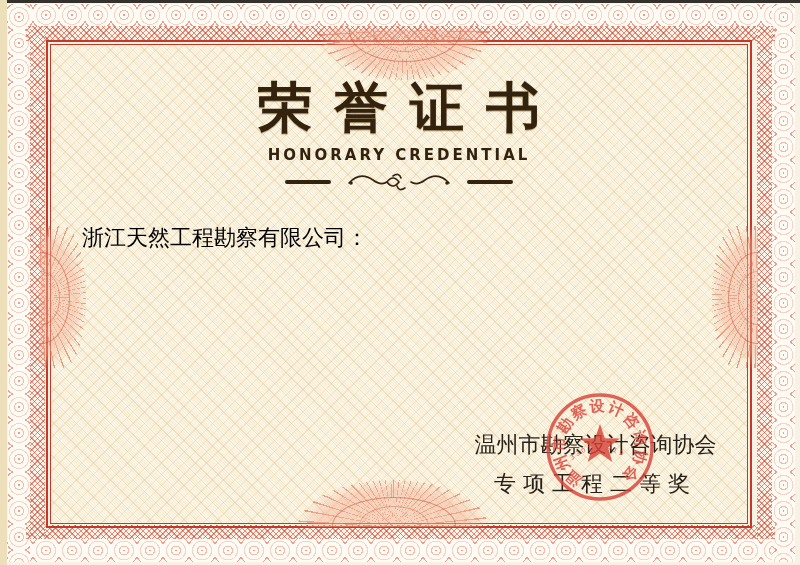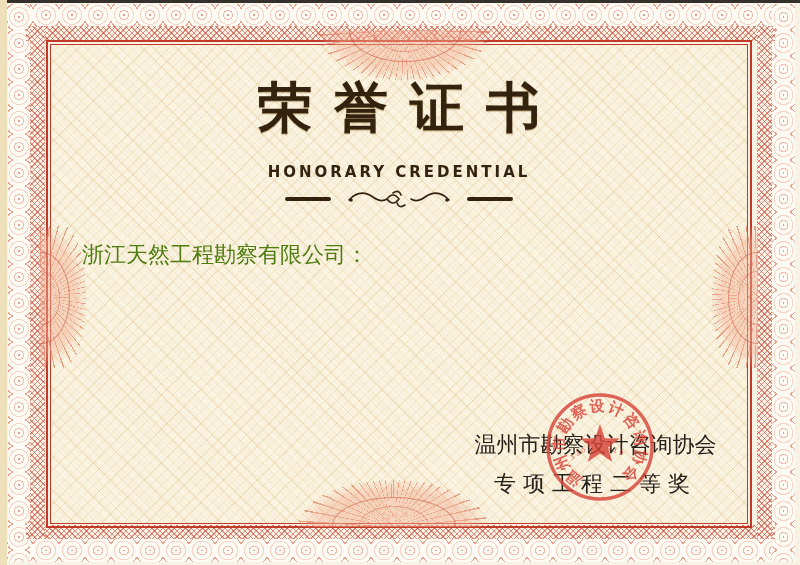--- a/index.html
+++ b/index.html
@@ -84,28 +84,28 @@
   .fan-right::before { top:18%; right:-60%; height:64%; width:120%; }
   .fan-right::after  { top:32%; right:-40%; height:36%; width:80%; }
 
   
   .content { position:absolute; left:52px; right:54px; top:44px; bottom:40px; z-index:3; }
 
   .title-cn { margin-top:34px; text-align:center;
     font-family:"DejaVu Sans", sans-serif; font-weight:bold;
     font-size:54px; line-height:1.1; letter-spacing:22px; padding-left:22px;
     color:#33220e; text-shadow:0 1px 1px rgba(128,92,30,.55); }
-  .title-en { margin-top:26px; text-align:center;
+  .title-en { margin-top:9px; text-align:center;
     font-family:"DejaVu Sans", sans-serif; font-weight:bold;
     font-size:15px; letter-spacing:3px; color:#33220e; }
   .divider { margin-top:7px; display:flex; align-items:center; justify-content:center; gap:12px; }
   .divider .bar { width:46px; height:4px; background:#33220e; border-radius:2px; }
 
   .body-text { margin:26px 12px 12px 30px; font-size:22px; line-height:38px;
-    color:#4d7c0f; text-align:justify; }
+    color:#000000; text-align:justify; }
   .body-text p { margin:0; }
   .indent { text-indent:2em; }
 
   .signature { position:absolute; left:455px; right:64px; top:429px; z-index:3;
     text-align:center; color:#26201a; }
   .signature .issuer { font-size:22px; line-height:32px; }
   .signature .date { font-size:22px; line-height:32px; margin-top:7px; letter-spacing:7px; }
 
   .stamp { position:absolute; left:521px; top:368px; width:158px; height:158px;
     z-index:4; opacity:.82; }

